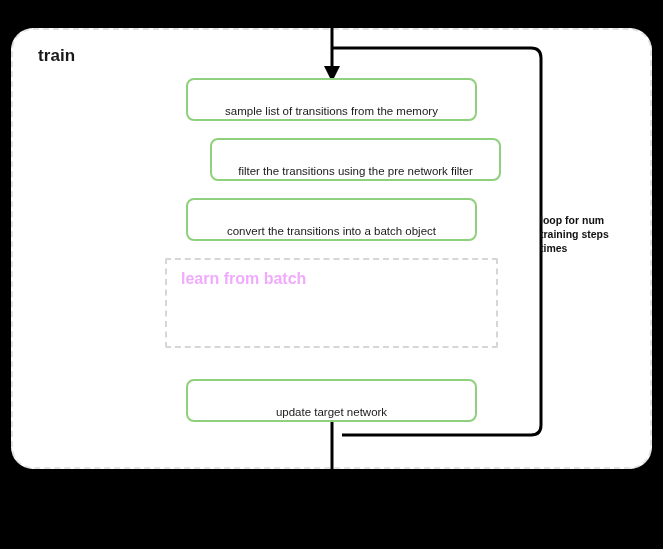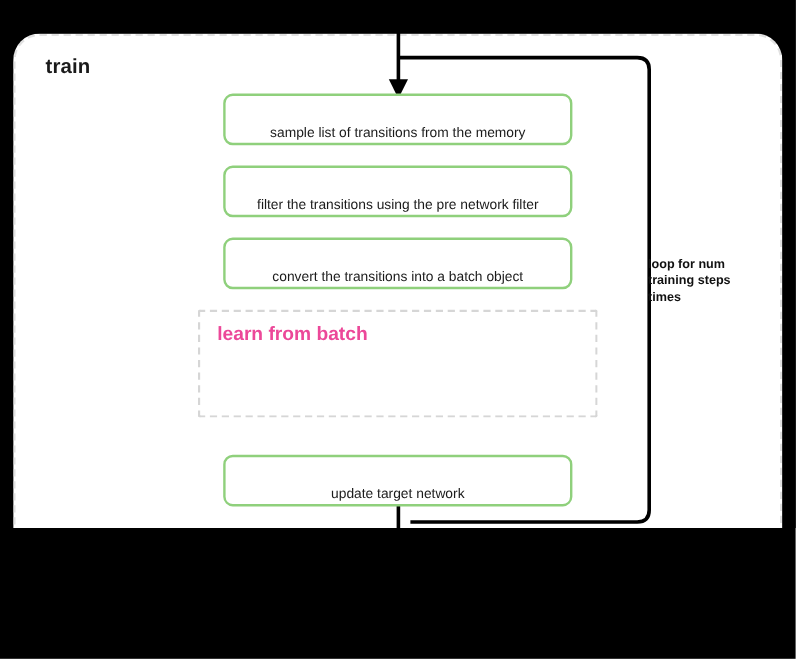--- a/index.html
+++ b/index.html
@@ -7,21 +7,21 @@
     margin: 0;
     padding: 0;
     background: #000000;
   }
   body {
     font-family: "Liberation Sans", sans-serif;
   }
   #canvas {
     position: relative;
     width: 663px;
-    height: 440px;
+    height: 549px;
     background: #000000;
     overflow: hidden;
   }
 
   
   .frame {
     position: absolute;
     left: 11px;
     top: 28px;
     width: 641px;
@@ -59,21 +59,21 @@
   }
   .step-box .step-label {
     font-size: 11.5px;
     color: #1a1a1a;
     text-align: center;
     line-height: 1.2;
     white-space: nowrap;
   }
 
   .step-1 { top: 78px; }
-  .step-2 { top: 138px; }
+  .step-2 { top: 138px; margin-left: 24px; }
   .step-3 { top: 198px; }
   .step-4 { top: 379px; }
 
   
   .subproc-box {
     position: absolute;
     left: 165px;
     top: 258px;
     width: 333px;
     height: 90px;
@@ -82,21 +82,21 @@
     border: 2px dashed #d6d6d6;
     border-radius: 2px;
   }
   .subproc-title {
     position: absolute;
     left: 14px;
     top: 8px;
     width: 150px;
     font-size: 16px;
     font-weight: bold;
-    color: #ec4899;
+    color: #f0abfc;
     line-height: 1.42;
   }
 
   
   .loop-label {
     position: absolute;
     left: 540px;
     top: 213px;
     width: 92px;
     font-size: 10.5px;

